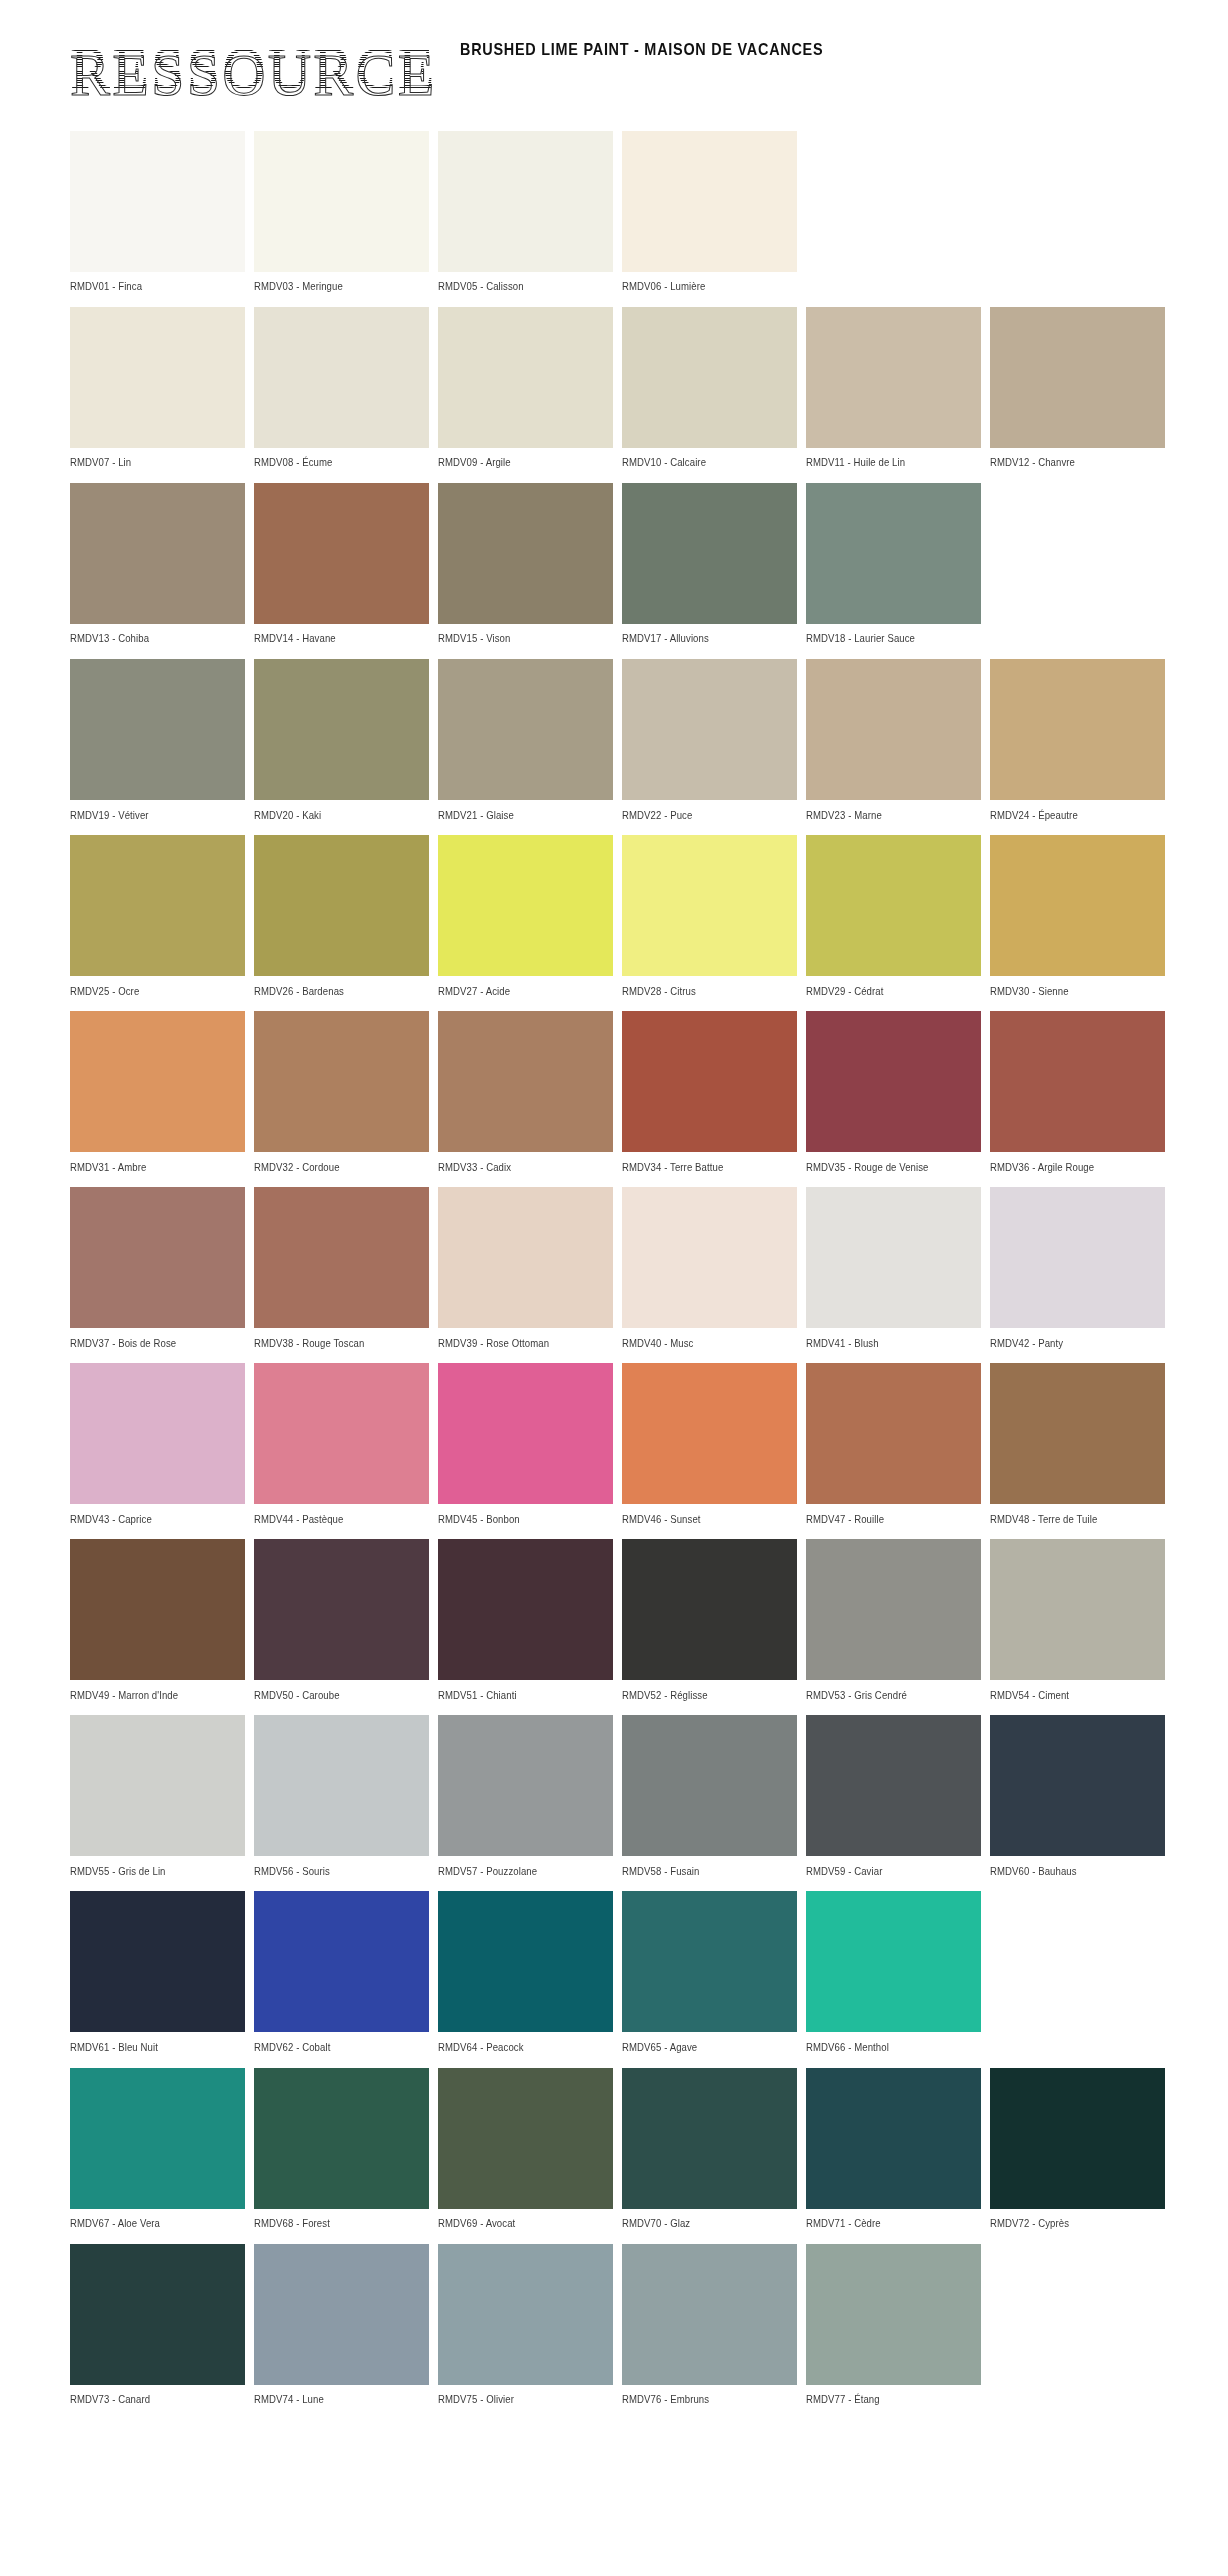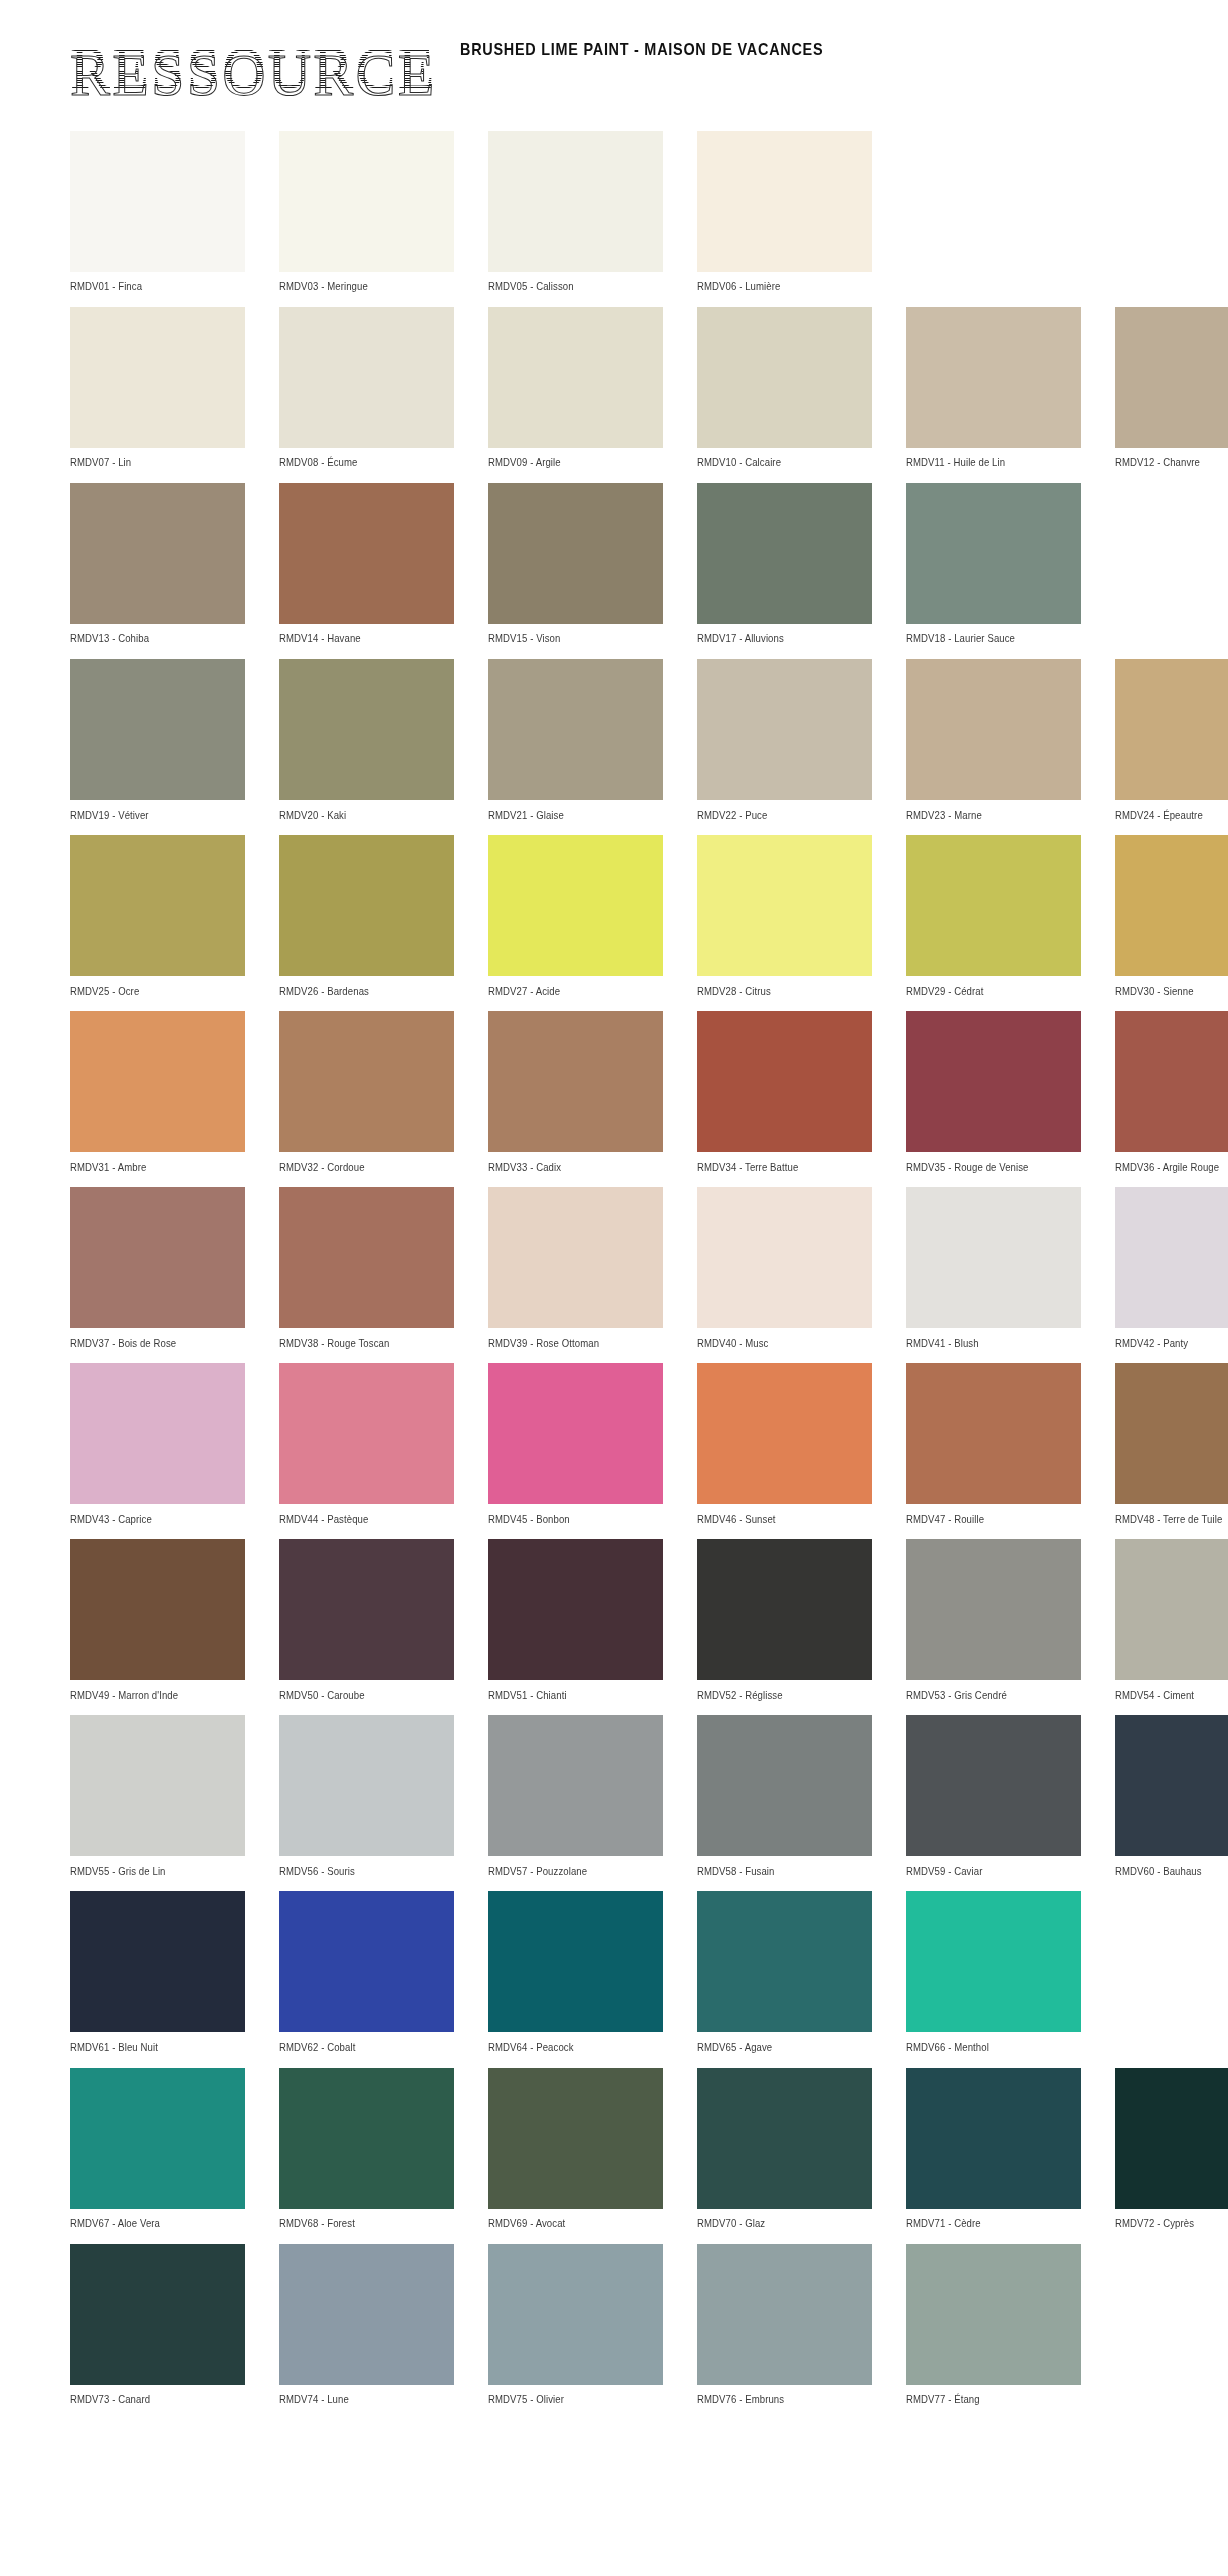--- a/index.html
+++ b/index.html
@@ -69,21 +69,21 @@
     transform:scaleX(0.92);
     transform-origin:left bottom;
   }
 
   
   .palette {
     padding:12.5px 63px 36px 70px;
   }
   .row {
     display:flex;
-    gap:34px;
+    gap:9px;
     margin-bottom:12.5px;
   }
   .cell {
     width:175px;
     display:flex;
     flex-direction:column;
   }
   .cell.empty { visibility:hidden; }
   .swatch {
     width:175px;

